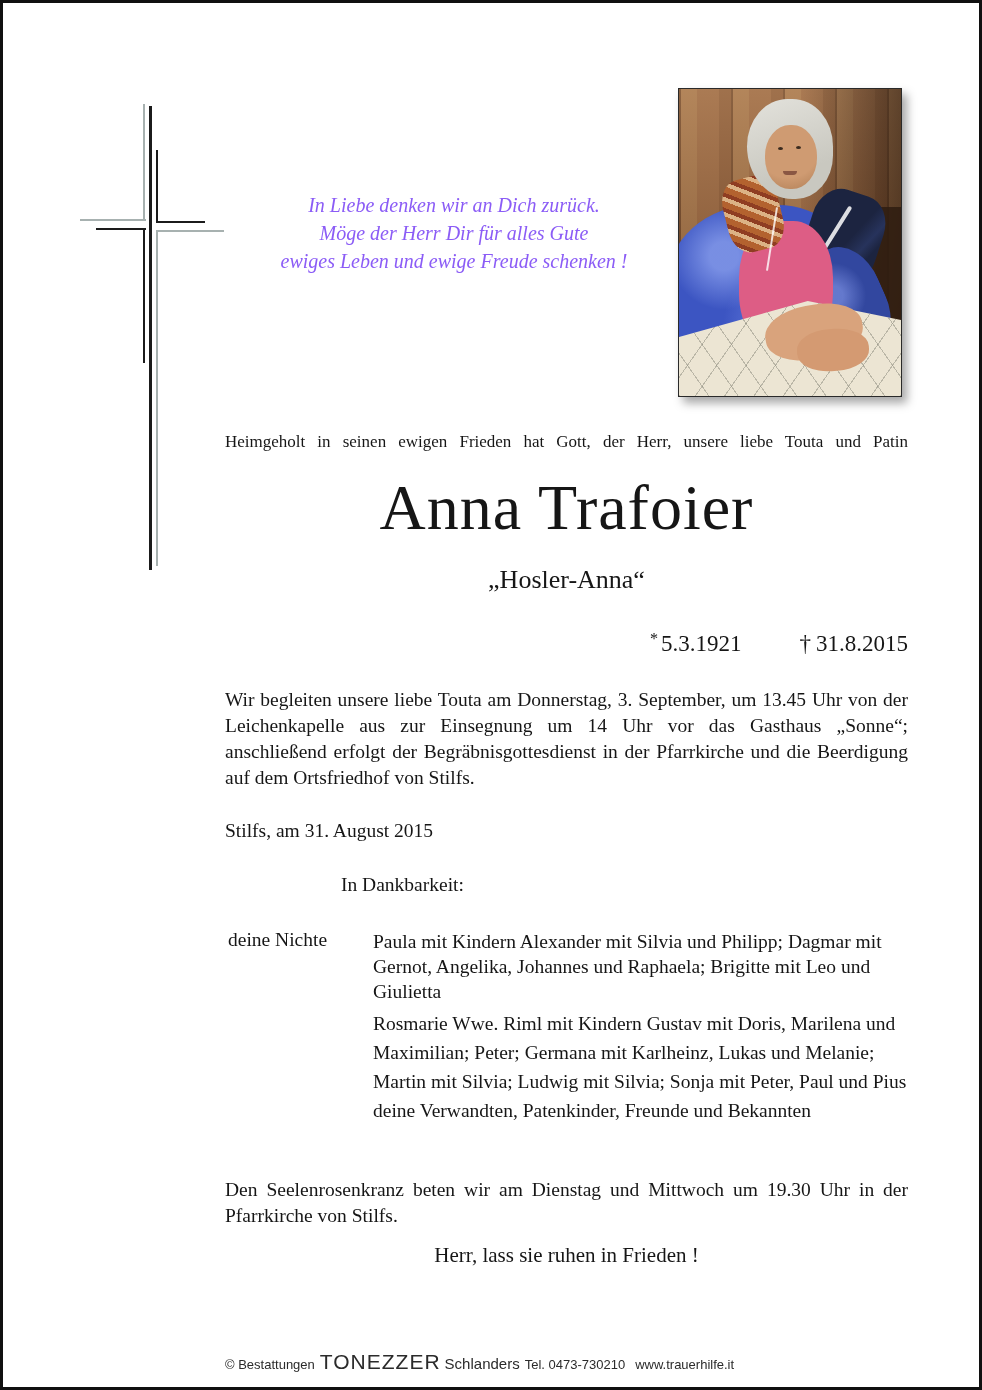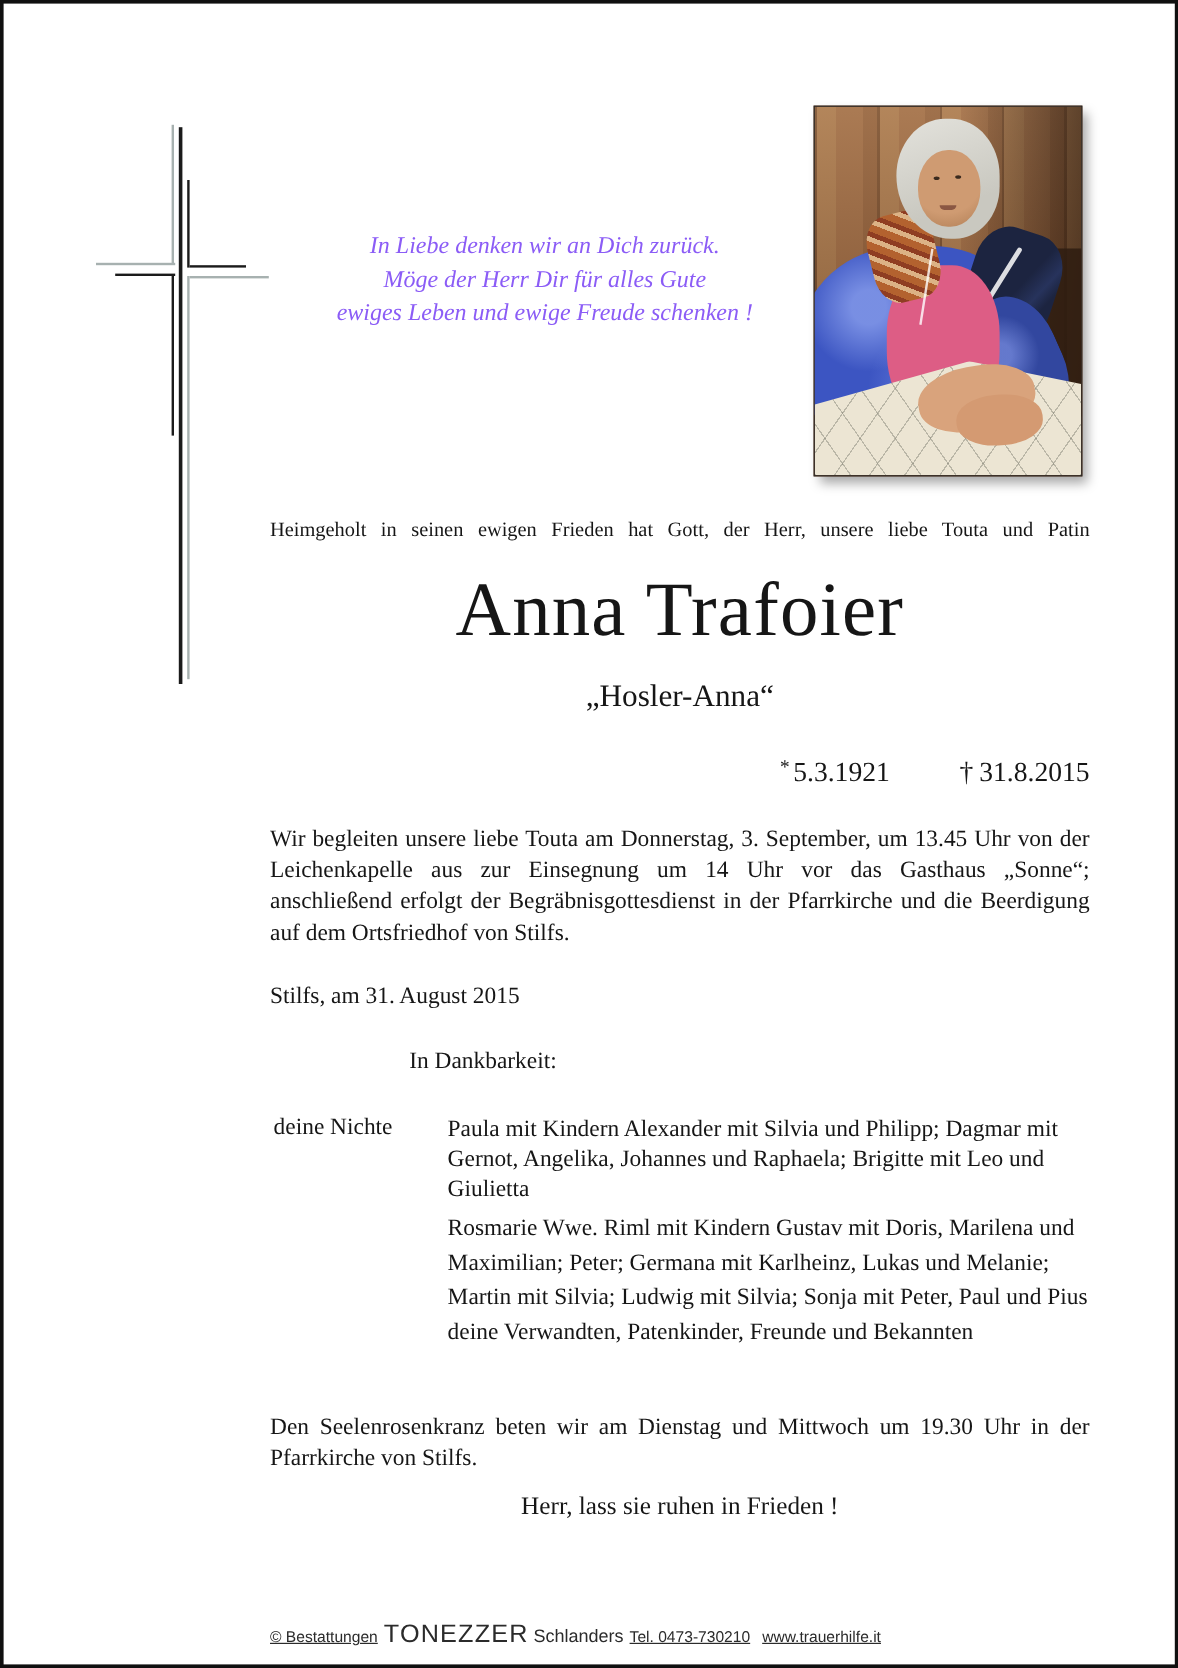--- a/index.html
+++ b/index.html
@@ -88,21 +88,21 @@
   .fam-e2{line-height:29px; margin-top:5px;}
   .fam-e3{line-height:29px;}
   .rosary{left:222px; top:1174px; width:683px;}
   .prayer{left:222px; top:1240px; width:683px; text-align:center;
     font-size:21px;}
 
   
   .footer{left:222px; top:1347px; width:700px; font-family:"Liberation Sans", sans-serif;
     color:#2b2b2b; white-space:nowrap;}
   .footer span{vertical-align:baseline;}
-  .f-small{font-size:13px;text-decoration:underline;}
+  .f-small{font-size:13px;}
   .f-company{font-size:21px; letter-spacing:1px; margin:0 4px 0 5px;}
   .f-city{font-size:15px; margin-right:5px;}
   .f-site{margin-left:10px;}
 </style>
 </head>
 <body>
 
 <div class="page">
 
   <div>

